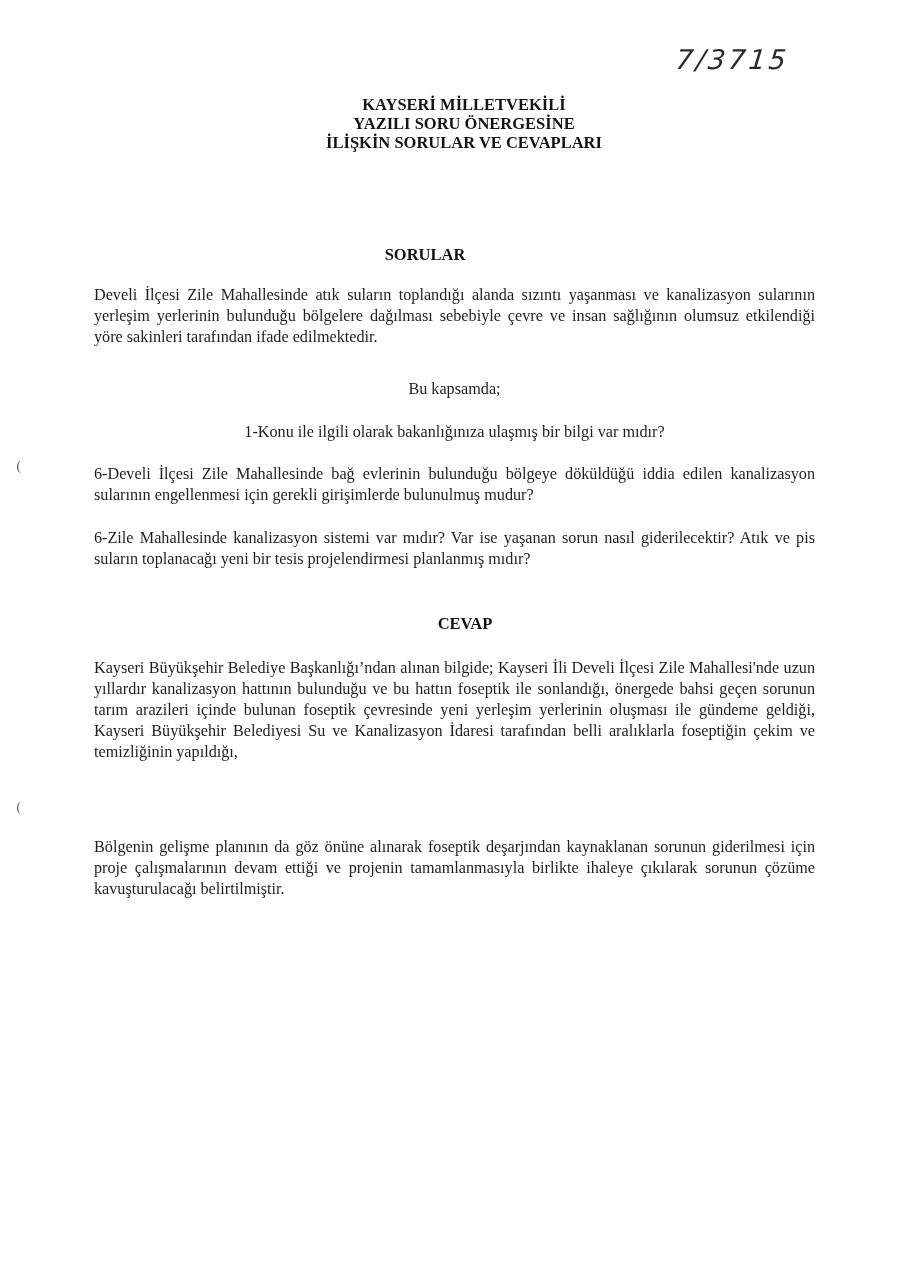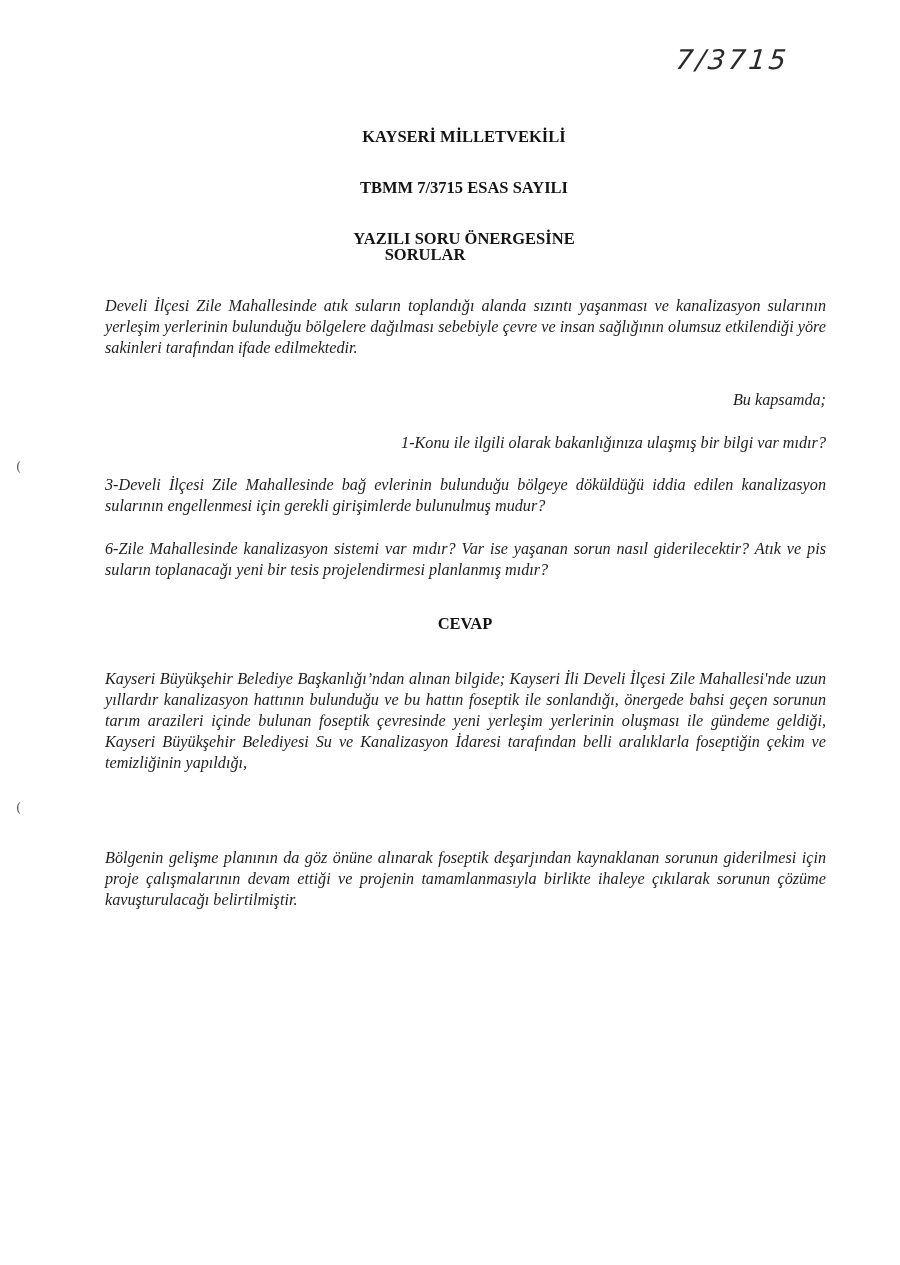--- a/index.html
+++ b/index.html
@@ -34,47 +34,45 @@
       width: 900px;
       text-align: center;
       font-weight: bold;
       font-size: 16.5px;
       line-height: 19px;
       color: #141414;
     }
     .title-line {
       display: block;
       padding-left: 28px;
-      margin-top: 32px;
     }
     .section-heading {
       position: absolute;
       left: 0;
       width: 824px;
       text-align: center;
       font-weight: bold;
       font-size: 16.5px;
       color: #141414;
       padding-left: 26px;
       box-sizing: border-box;
     }
     #sorular-heading { top: 245px; }
     #cevap-heading { top: 614px; margin-left: 40px; }
     .para {
       position: absolute;
       left: 93px;
       width: 721px;
       font-size: 16.2px;
       line-height: 21px;
-      margin: 12px;
+      margin: 1px;
       text-align: justify;
       color: #1e1e1e;
-      font-style: italic;
     }
-    .para.left { text-align: right; }
+    .para.left { text-align: center; }
     .para.justify-last { text-align: justify; text-align-last: left; }
     #p-intro { top: 284px; }
     #p-kapsam { top: 378px; }
     #p-q1 { top: 421px; }
     #p-q2 { top: 463px; }
     #p-q3 { top: 527px; }
     #p-ans1 { top: 657px; }
     #p-ans2 { top: 836px; }
     .margin-mark {
       position: absolute;
@@ -88,33 +86,33 @@
   </style>
 </head>
 <body>
 
 <div>
 
   <div class="handwritten-number">7/3715</div>
 
   <div class="title-block">
     <span class="title-line">KAYSERİ MİLLETVEKİLİ</span>
-    <span class="title-line">TBMM 7/3715 ESAS SAYILI</span>
     <span class="title-line">YAZILI SORU ÖNERGESİNE</span>
+    <span class="title-line">İLİŞKİN SORULAR VE CEVAPLARI</span>
   </div>
 
   <div class="section-heading" id="sorular-heading">SORULAR</div>
 
   <p class="para justify-last" id="p-intro">Develi İlçesi Zile Mahallesinde atık suların toplandığı alanda sızıntı yaşanması ve kanalizasyon sularının yerleşim yerlerinin bulunduğu bölgelere dağılması sebebiyle çevre ve insan sağlığının olumsuz etkilendiği yöre sakinleri tarafından ifade edilmektedir.</p>
 
   <p class="para left" id="p-kapsam">Bu kapsamda;</p>
 
   <p class="para left" id="p-q1">1-Konu ile ilgili olarak bakanlığınıza ulaşmış bir bilgi var mıdır?</p>
 
-  <p class="para justify-last" id="p-q2">3-Develi İlçesi Zile Mahallesinde bağ evlerinin bulunduğu bölgeye döküldüğü iddia edilen kanalizasyon sularının engellenmesi için gerekli girişimlerde bulunulmuş mudur?</p>
+  <p class="para justify-last" id="p-q2">6-Develi İlçesi Zile Mahallesinde bağ evlerinin bulunduğu bölgeye döküldüğü iddia edilen kanalizasyon sularının engellenmesi için gerekli girişimlerde bulunulmuş mudur?</p>
 
   <p class="para justify-last" id="p-q3">6-Zile Mahallesinde kanalizasyon sistemi var mıdır? Var ise yaşanan sorun nasıl giderilecektir? Atık ve pis suların toplanacağı yeni bir tesis projelendirmesi planlanmış mıdır?</p>
 
   <div class="section-heading" id="cevap-heading">CEVAP</div>
 
   <p class="para justify-last" id="p-ans1">Kayseri Büyükşehir Belediye Başkanlığı’ndan alınan bilgide; Kayseri İli Develi İlçesi Zile Mahallesi'nde uzun yıllardır kanalizasyon hattının bulunduğu ve bu hattın foseptik ile sonlandığı, önergede bahsi geçen sorunun tarım arazileri içinde bulunan foseptik çevresinde yeni yerleşim yerlerinin oluşması ile gündeme geldiği, Kayseri Büyükşehir Belediyesi Su ve Kanalizasyon İdaresi tarafından belli aralıklarla foseptiğin çekim ve temizliğinin yapıldığı,</p>
 
   <p class="para justify-last" id="p-ans2">Bölgenin gelişme planının da göz önüne alınarak foseptik deşarjından kaynaklanan sorunun giderilmesi için proje çalışmalarının devam ettiği ve projenin tamamlanmasıyla birlikte ihaleye çıkılarak sorunun çözüme kavuşturulacağı belirtilmiştir.</p>
 
   <span class="margin-mark" id="mark1">(</span>

